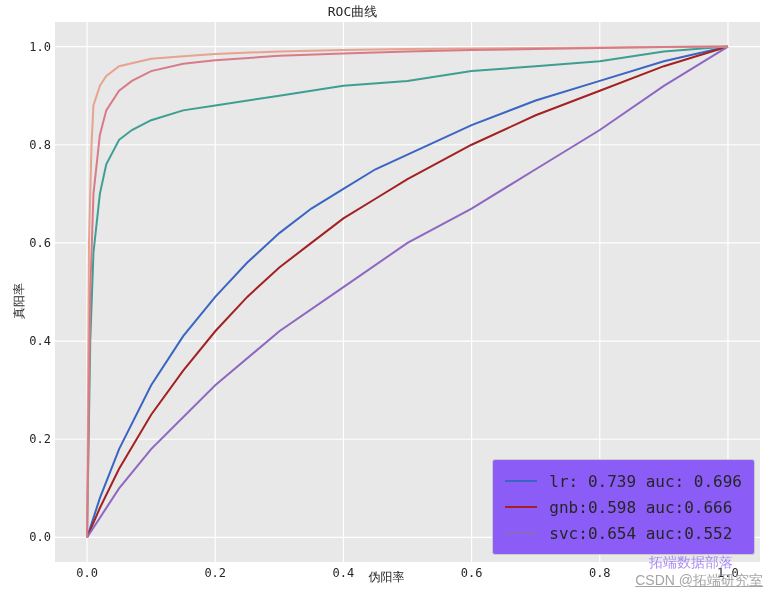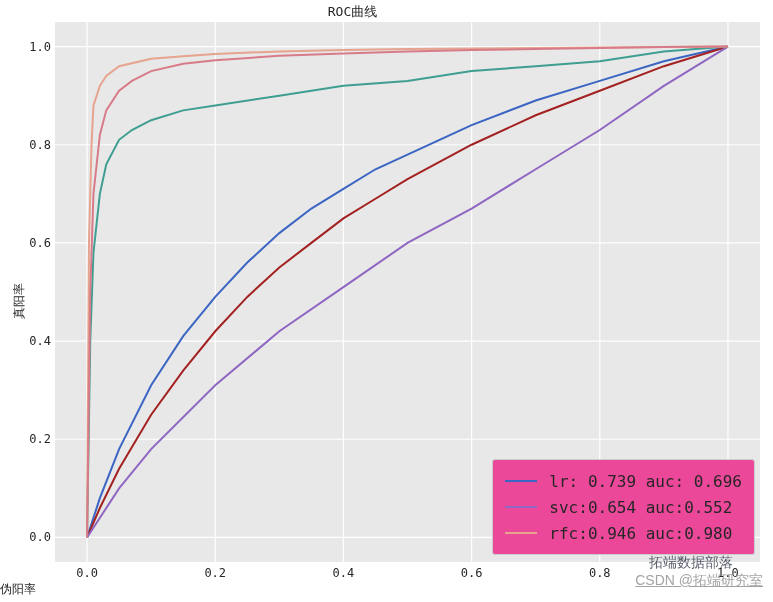--- a/index.html
+++ b/index.html
@@ -27,24 +27,24 @@
     position: absolute;
     left: 1px;
     top: 50%;
     transform: translateY(-50%) rotate(-90deg);
     transform-origin: center;
     font-size: 12px;
     font-family: sans-serif;
   }
   .axis-label-x {
     position: absolute;
-    bottom: 4px;
+    bottom: 16px;
     left: 0;
     width: 773px;
-    text-align: left;
+    text-align: center;
     font-size: 12px;
     font-family: sans-serif;
   }
   .plot-area {
     position: absolute;
     left: 55px;
     top: 22px;
     width: 705px;
     height: 540px;
   }
@@ -72,21 +72,21 @@
     width: 40px;
   }
   .series {
     fill: none;
     stroke-width: 2;
   }
   .legend-box {
     position: absolute;
     right: 18px;
     bottom: 47px;
-    background: #ec4899;
+    background: #8b5cf6;
     border: 1px solid #cccccc;
     border-radius: 3px;
     padding: 8px 12px;
   }
   .legend-row {
     display: flex;
     align-items: center;
     height: 26px;
     font-family: "DejaVu Sans Mono", Menlo, Consolas, monospace;
     font-size: 16px;
@@ -107,21 +107,21 @@
     color: #9a9a9a;
     font-family: "Microsoft YaHei", sans-serif;
     opacity: 0.9;
     text-decoration: underline;
   }
   .watermark2 {
     position: absolute;
     right: 40px;
     bottom: 30px;
     font-size: 14px;
-    color: #0f172a;
+    color: #8b5cf6;
     font-family: "Microsoft YaHei", sans-serif;
     opacity: 0.7;
   }
 </style>
 </head>
 <body>
 
 <div class="chart-title">ROC曲线</div>
 <div class="axis-label-y">真阳率</div>
 <div class="axis-label-x">伪阳率</div>
@@ -168,23 +168,23 @@
     <div class="tick-label-y" style="top: 144.727px;">0.8</div>
     <div class="tick-label-y" style="top: 46.5455px;">1.0</div>
   </div>
 
 <div class="legend-box" id="legend">
     <div class="legend-row">
       <div class="legend-swatch" style="background: rgb(59, 101, 194);"></div>
       <span class="legend-label">lr: 0.739 auc: 0.696</span>
     </div>
     <div class="legend-row">
+      <div class="legend-swatch" style="background: rgb(163, 33, 33);"></div>
+      <span class="legend-label">gnb:0.598 auc:0.666</span>
+    </div>
+    <div class="legend-row">
       <div class="legend-swatch" style="background: rgb(143, 102, 194);"></div>
       <span class="legend-label">svc:0.654 auc:0.552</span>
-    </div>
-    <div class="legend-row">
-      <div class="legend-swatch" style="background: rgb(230, 163, 142);"></div>
-      <span class="legend-label">rfc:0.946 auc:0.980</span>
     </div>
   </div>
 
 <div class="watermark2">拓端数据部落</div>
 <div class="watermark">CSDN @拓端研究室</div>
 
 </body></html>

